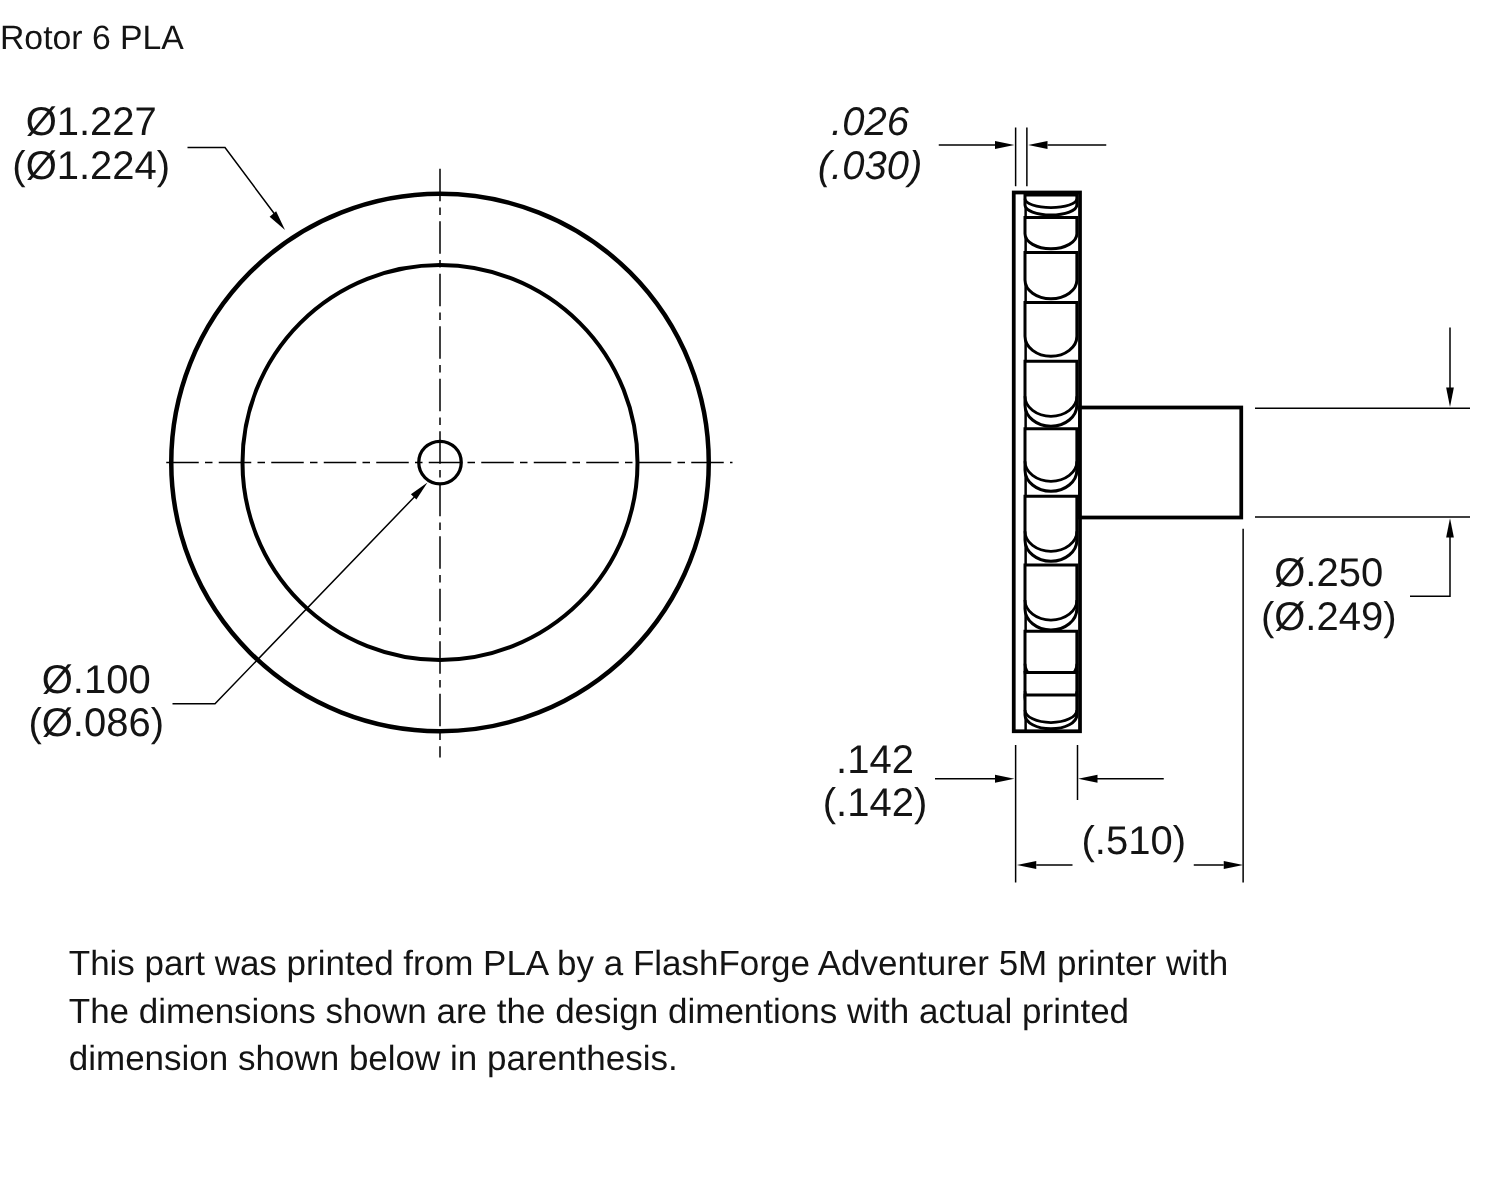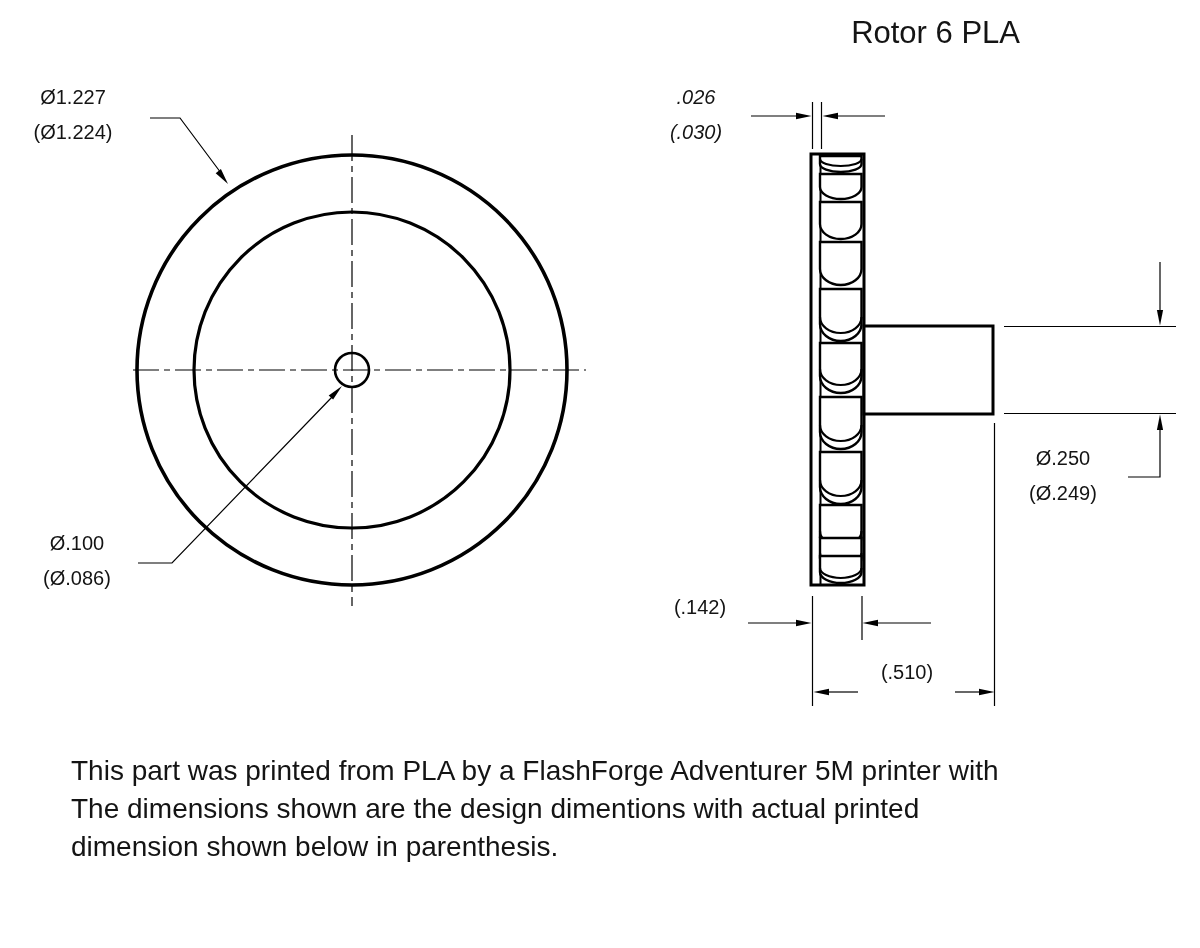--- a/index.html
+++ b/index.html
@@ -5,30 +5,30 @@
   :root { --line:#000000; --text:#141414; --bg:#ffffff; }
   html,body { margin:0; padding:0; background:#e8e8e8; }
   .canvas {
     position:relative; width:1200px; height:948px; margin:0 auto;
     background:var(--bg); overflow:hidden;
     font-family:"Liberation Sans", sans-serif; color:var(--text);
   }
   svg.draw { position:absolute; left:0; top:0; }
   .title {
     position:absolute; left:0; top:15px; width:1020px;
-    text-align:right; font-size:31px;
+    text-align:left; font-size:27px;
   }
   .dim {
-    position:absolute; text-align:center; font-size:20px;
+    position:absolute; text-align:center; font-size:32px;
     line-height:35px; white-space:nowrap;
   }
   .dim div { height:35px; }
   .notes {
     position:absolute; left:55px; top:752px;
-    font-size:28px; line-height:38px; white-space:nowrap;margin-left:16px;
+    font-size:28px; line-height:38px; white-space:nowrap;
   }
   
   .outline { fill:#ffffff; stroke:var(--line); stroke-width:3; stroke-linejoin:miter; }
   .circ-outer { fill:#ffffff; stroke:var(--line); stroke-width:3.6; }
   .circ-inner { fill:#ffffff; stroke:var(--line); stroke-width:3.2; }
   .circ-hole  { fill:#ffffff; stroke:var(--line); stroke-width:2.6; }
   .thin   { fill:none; stroke:var(--line); stroke-width:1.2; }
   .center { fill:none; stroke:var(--line); stroke-width:1.2; stroke-dasharray:26 5 6 5; }
   .arrow  { fill:var(--line); stroke:none; }
   .cup    { fill:#ffffff; stroke:var(--line); stroke-width:2.4; }
@@ -141,20 +141,21 @@
     <div>.026</div>
     <div>(.030)</div>
   </div>
 
   <div class="dim" style="left:992px; top:441px; width:142px;">
     <div>Ø.250</div>
     <div>(Ø.249)</div>
   </div>
 
   <div class="dim" style="left:629px; top:590px; width:142px;">
+    <div>.142</div>
     <div>(.142)</div>
   </div>
 
   <div class="dim" style="left:836px; top:655px; width:142px;">
     <div>(.510)</div>
   </div>
 
   <div class="notes">
     <div>This part was printed from PLA by a FlashForge Adventurer 5M printer with</div>
     <div>The dimensions shown are the design dimentions with actual printed</div>

